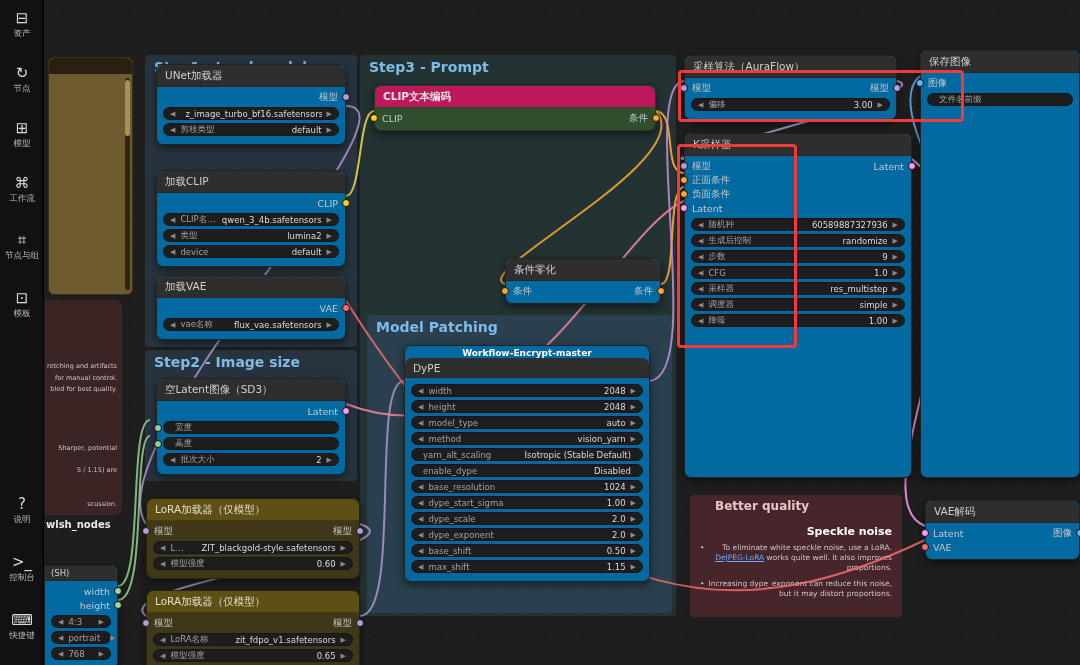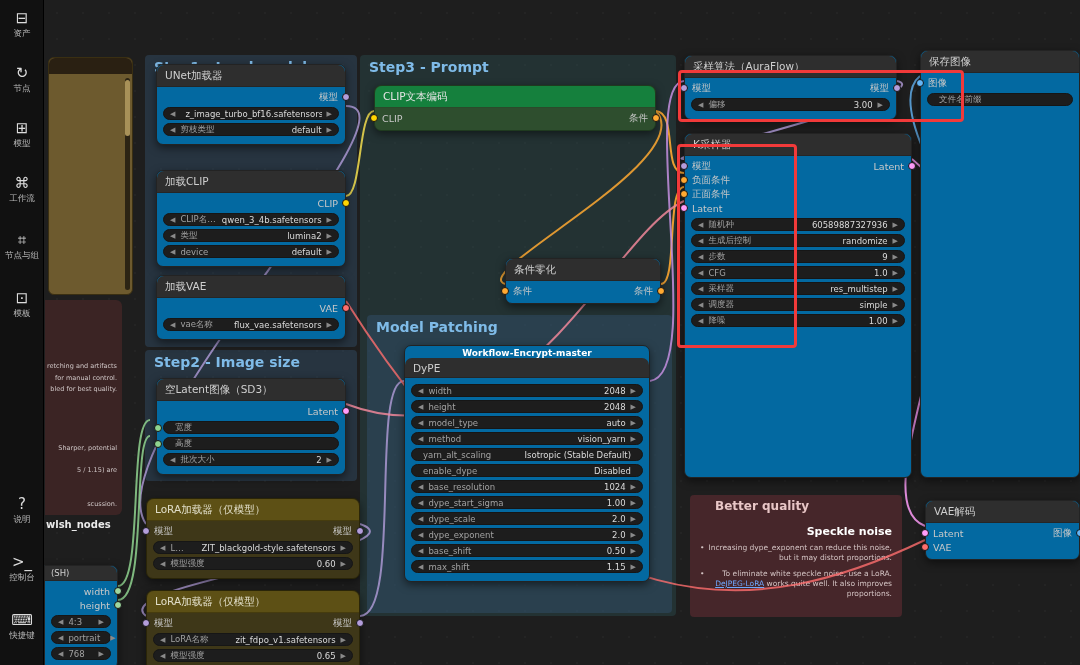--- a/index.html
+++ b/index.html
@@ -38,21 +38,21 @@
   .slot.out .dot{margin-right:-11px;}
   .widget{display:flex;align-items:center;height:13px;background:#1d1d1d;border:1px solid #161616;
     border-radius:7px;margin:3px 0;padding:0 6px;font-size:8.5px;color:#b8b8b8;position:relative;}
   .widget .arr{color:#8a8a8a;font-size:7px;flex:none;}
   .widget .wlabel{margin-left:5px;color:#a2a2a2;white-space:nowrap;flex:none;}
   .widget .wvalue{flex:1;text-align:right;margin:0 5px;color:#dadada;white-space:nowrap;overflow:hidden;}
   .widget .wvalue.center{text-align:center;}
   .wdot{position:absolute;left:-10px;top:2px;width:8px;height:8px;border-radius:50%;border:1px solid #141414;}
   
   .node.green{background:#2e4e2e;border-color:#1f3a1f;}
-  .node.green .ntitle{background:#15803d;color:#e4e4e4;border-bottom-color:#2a4a2a;}
+  .node.green .ntitle{background:#be185d;color:#e4e4e4;border-bottom-color:#2a4a2a;font-weight:bold;}
   .node.olive{background:#3e3718;border-color:#2a2508;}
   .node.olive .ntitle{background:#5d5015;color:#e0ddc8;border-bottom-color:#463c0e;}
   .prompt{background:#0f0f0f;border:1px solid #223a22;border-radius:4px;margin-top:3px;
     padding:5px 6px;height:112px;overflow:hidden;font-size:7px;line-height:11px;color:#ababab;
     white-space:pre-wrap;word-break:break-all;}
   
   .notebody{padding:4px 10px;text-align:right;}
   .noteheading{font-size:11px;font-weight:bold;color:#fff;margin:4px 0 5px;}
   .notep{font-size:7.5px;line-height:10px;color:#d3c3c3;margin-bottom:6px;padding-left:8px;position:relative;}
   .notep::before{content:"•";position:absolute;left:0;top:0;color:#d3c3c3;}
@@ -124,22 +124,22 @@
 <div class="group teal" style="left:360px;top:55px;width:316px;height:561px;">
     <div class="gtitle">Step3 - Prompt</div>
   </div>
 <div class="group patch" style="left:367px;top:315px;width:305px;height:298px;">
     <div class="gtitle">Model Patching</div>
   </div>
 <div class="group maroon" style="left:690px;top:495px;width:212px;height:122px;">
   <div class="gtitle">Better quality</div>
   <div class="notebody">
     <div class="noteheading">Speckle noise</div>
+    <div class="notep"><span>To eliminate white speckle noise, use a LoRA. </span><a class="notelink">DeJPEG-LoRA</a><span> works quite well. It also improves proportions.</span></div>
     <div class="notep"><span>Increasing dype_exponent can reduce this noise, but it may distort proportions.</span></div>
-    <div class="notep"><span>To eliminate white speckle noise, use a LoRA. </span><a class="notelink">DeJPEG-LoRA</a><span> works quite well. It also improves proportions.</span></div>
   </div>
 </div>
 
 <svg id="wires" viewBox="0 0 1080 665">
   <path d="M346,196 C362,196 358,111 374,111" stroke="#e8d44d" stroke-width="2" fill="none" opacity=".9"></path>
   <path d="M656,111 C678,113 662,173 684,173" stroke="#ffa931" stroke-width="2" fill="none" opacity=".9"></path>
   <path d="M656,111 C700,160 468,272 505,284" stroke="#ffa931" stroke-width="2" fill="none" opacity=".85"></path>
   <path d="M661,284 C678,284 666,188 684,187" stroke="#ffa931" stroke-width="2" fill="none" opacity=".9"></path>
   <path d="M346,106 C430,106 92,446 146,524" stroke="#b39ddb" stroke-width="2" fill="none" opacity=".8"></path>
   <path d="M360,524 C430,548 104,584 146,616" stroke="#b39ddb" stroke-width="2" fill="none" opacity=".8"></path>
@@ -502,28 +502,28 @@
             <em>模型</em>
           </span>
           <span class="slot out">
             <em>Latent</em>
             <i class="dot" style="background: rgb(255, 156, 249);"></i>
           </span>
         </div>
         <div class="slotrow">
           <span class="slot in">
             <i class="dot" style="background: rgb(255, 169, 49);"></i>
+            <em>正面条件</em>
+          </span>
+          <span class="slot out"></span>
+        </div>
+        <div class="slotrow">
+          <span class="slot in">
+            <i class="dot" style="background: rgb(255, 169, 49);"></i>
             <em>负面条件</em>
-          </span>
-          <span class="slot out"></span>
-        </div>
-        <div class="slotrow">
-          <span class="slot in">
-            <i class="dot" style="background: rgb(255, 169, 49);"></i>
-            <em>正面条件</em>
           </span>
           <span class="slot out"></span>
         </div>
         <div class="slotrow">
           <span class="slot in">
             <i class="dot" style="background: rgb(255, 156, 249);"></i>
             <em>Latent</em>
           </span>
           <span class="slot out"></span>
         </div>

